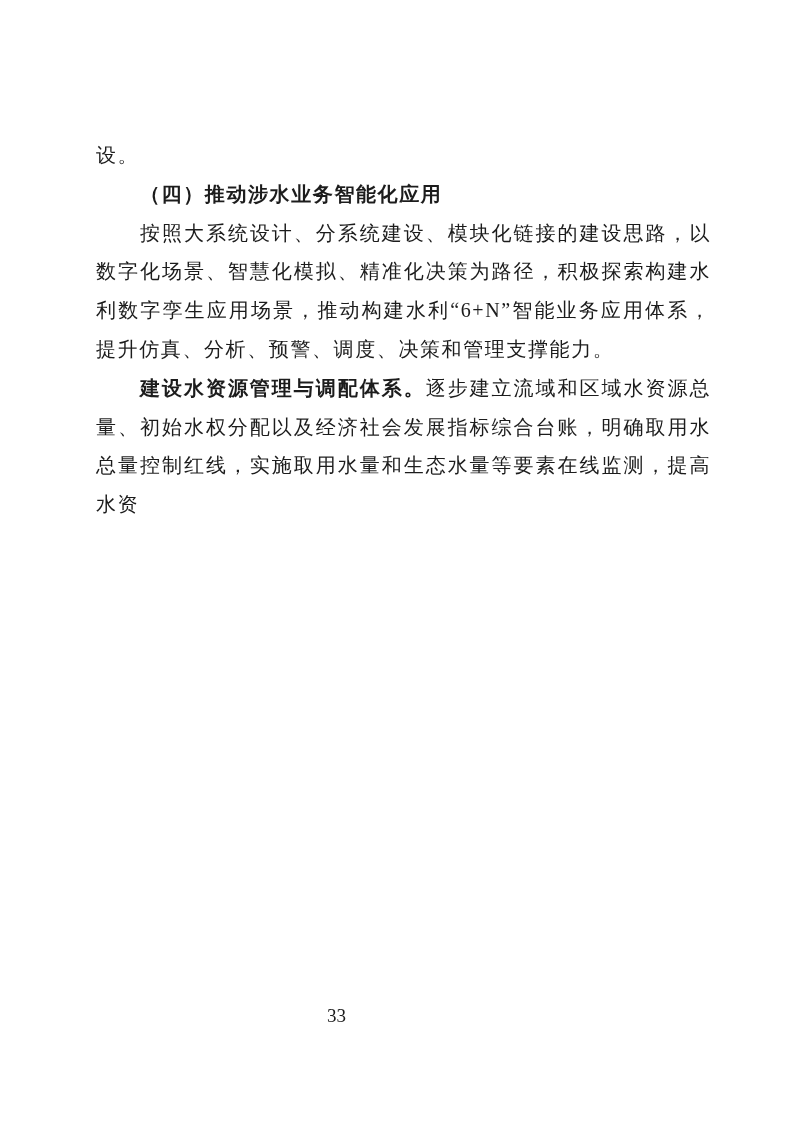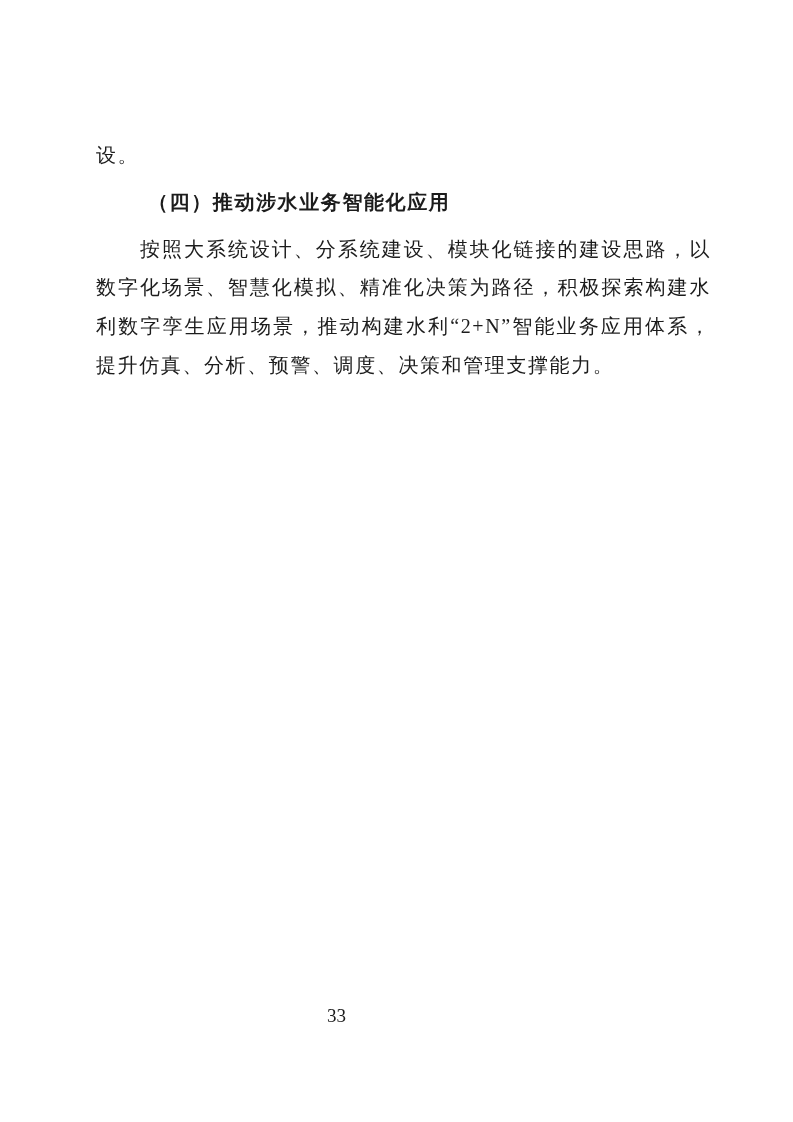--- a/index.html
+++ b/index.html
@@ -32,21 +32,21 @@
     text-align: justify;
     text-justify: inter-ideograph;
   }
   .para.indent {
     text-indent: 44px;
   }
   .para .lead {
     font-weight: bold;
   }
   .heading {
-    margin: 8px;
+    margin: 0;
     font-size: 20px;
     line-height: 38.8px;
     letter-spacing: 1.6px;
     font-weight: bold;
     text-indent: 44px;
     text-align: left;
   }
   .page-number {
     position: absolute;
     top: 1001px;
@@ -67,20 +67,23 @@
   <p class="para">
     <span>设。</span>
   </p>
 
 
   <h3 class="heading">
     <span>（四）推动涉水业务智能化应用</span>
   </h3>
 
   <p class="para indent">
-    <span>按照大系统设计、分系统建设、模块化链接的建设思路，以数字化场景、智慧化模拟、精准化决策为路径，积极探索构建水利数字孪生应用场景，推动构建水利“2+N”智能业务应用体系，提升仿真、分析、预警、调度、决策和管理支撑能力。</span>
+    <span>按照大系统设计、分系统建设、模块化链接的建设思路，以数字化场景、智慧化模拟、精准化决策为路径，积极探索构建水利数字孪生应用场景，推动构建水利“6+N”智能业务应用体系，提升仿真、分析、预警、调度、决策和管理支撑能力。</span>
   </p>
 
 
+  <p class="para indent">
+    <span class="lead">建设水资源管理与调配体系。</span><span>逐步建立流域和区域水资源总量、初始水权分配以及经济社会发展指标综合台账，明确取用水总量控制红线，实施取用水量和生态水量等要素在线监测，提高水资</span>
+  </p>
 
   <div class="page-number">33</div>
 
 </div>
 
 </body></html>

